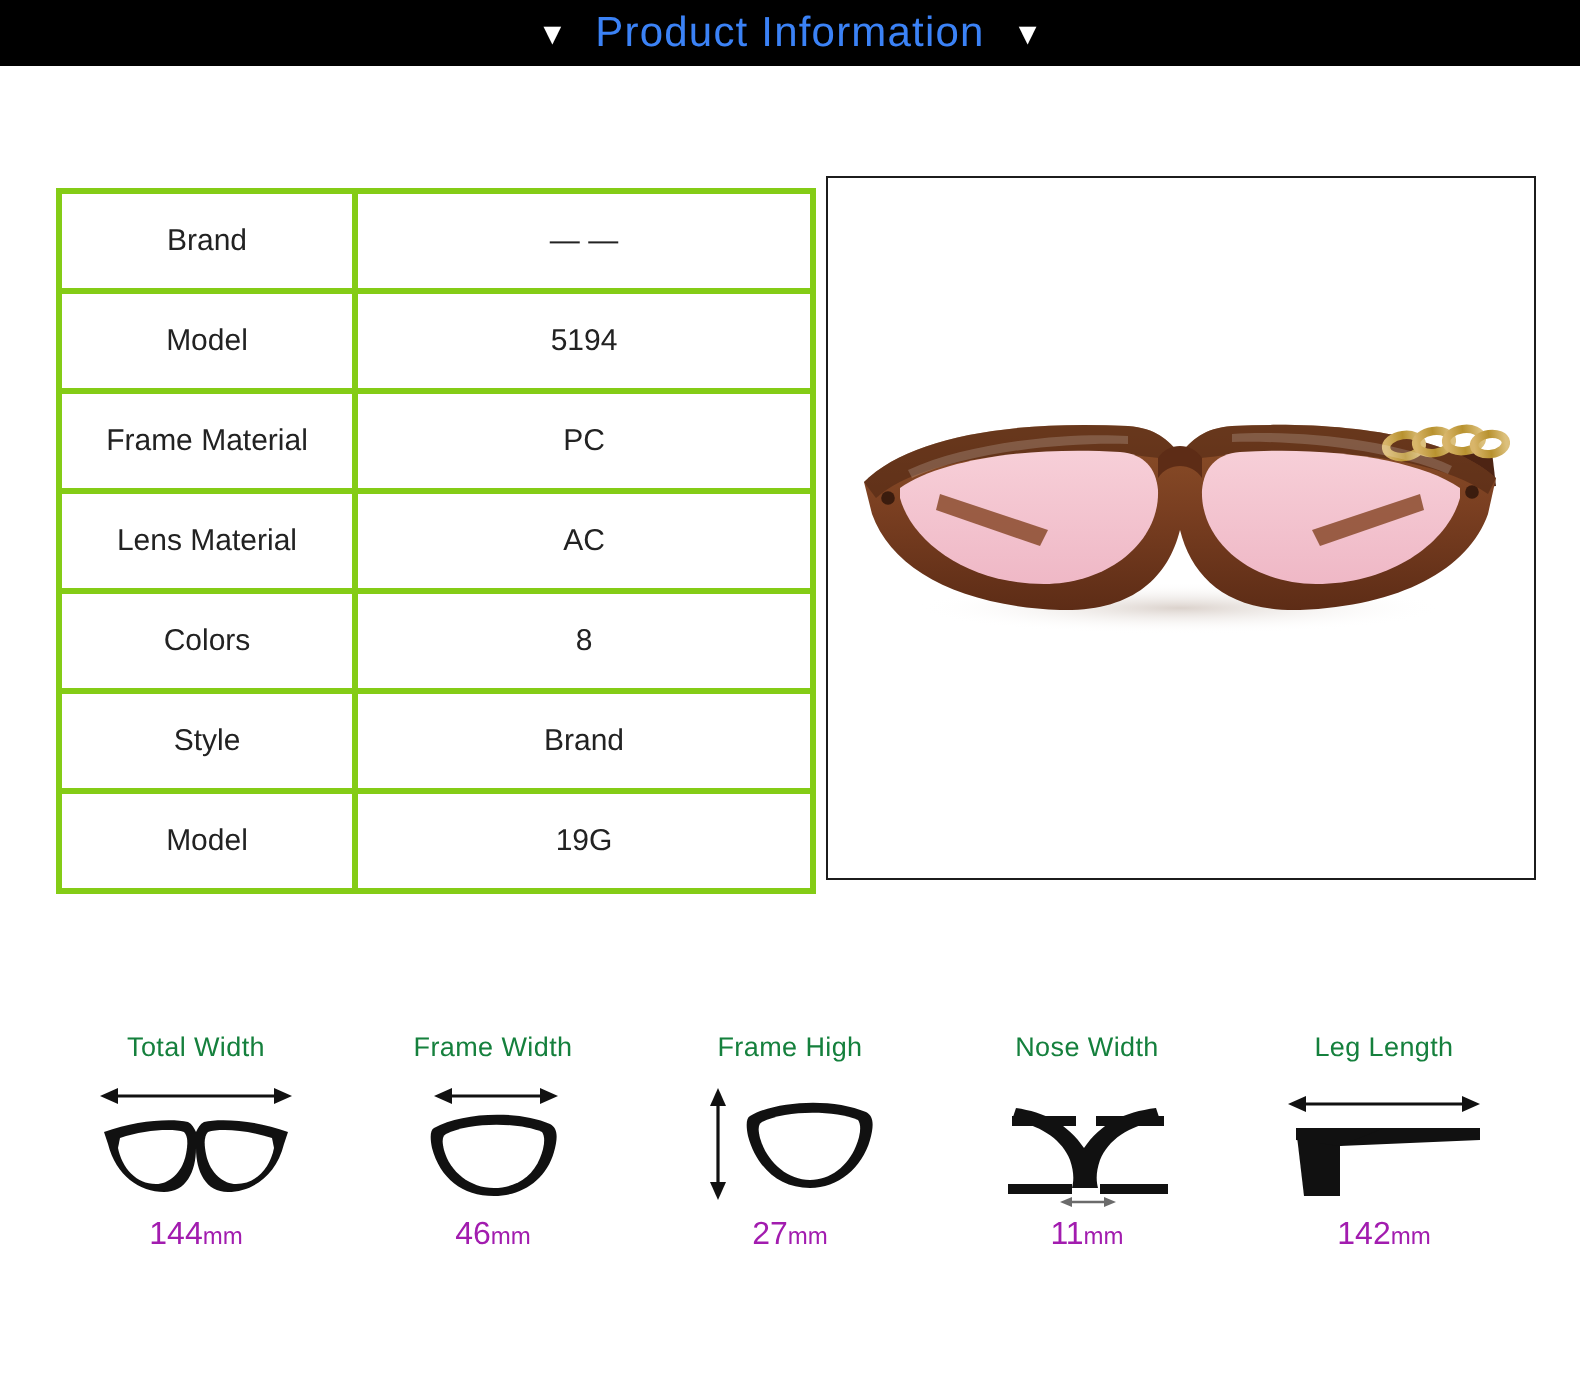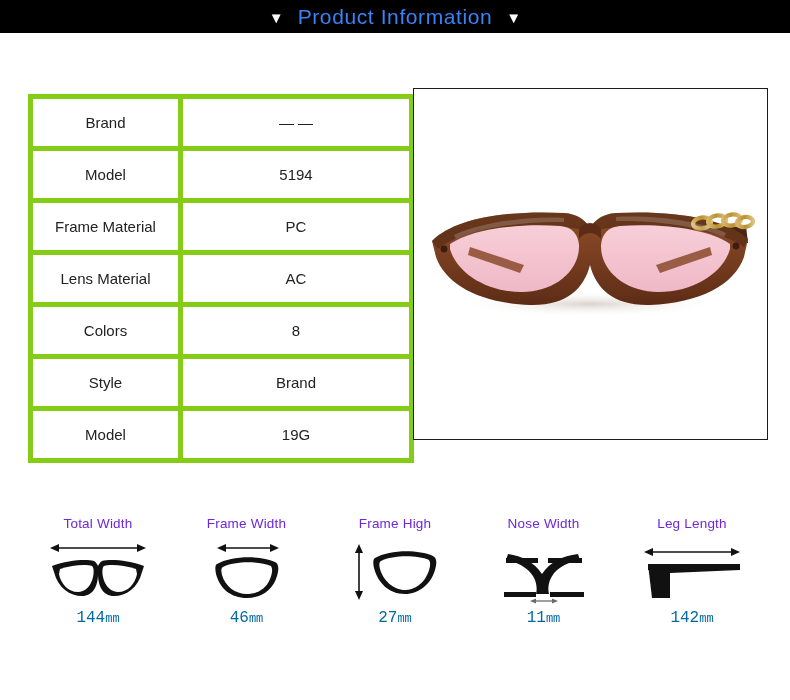--- a/index.html
+++ b/index.html
@@ -46,21 +46,21 @@
   
   .spec-table {
     position: absolute;
     left: 28px;
     top: 94px;
     width: 355px;
     border-collapse: collapse;
     table-layout: fixed;
   }
   .spec-table td {
-    border: 5px solid #84cc16;
+    border: 3px solid #84cc16;
     height: 47px;
     text-align: center;
     vertical-align: middle;
     font-size: 15px;
     color: #222222;
     font-weight: 400;
     padding: 0 4px;
   }
   .spec-table td.k { width: 137px; }
   .spec-table td.v { width: 218px; }
@@ -91,34 +91,34 @@
     box-sizing: border-box;
   }
   .measure-cell {
     width: 140px;
     display: flex;
     flex-direction: column;
     align-items: center;
   }
   .measure-label {
     font-size: 13.5px;
-    color: #6d28d9;
+    color: #15803d;
     letter-spacing: .2px;
     margin-bottom: 4px;
   }
   .measure-icon {
     height: 72px;
     display: flex;
     align-items: center;
     justify-content: center;
   }
   .measure-value {
-    font-family: Liberation Mono, monospace;
+    font-family: Liberation Sans, sans-serif;
     font-size: 16px;
-    color: #0369a1;
+    color: #a21caf;
     margin-top: 2px;
   }
   .measure-value .unit { font-size: 12px; }
 </style>
 </head>
 <body>
 
 <div class="header-bar">
   <span class="caret">▼</span>
   <span class="header-title">Product Information</span>

